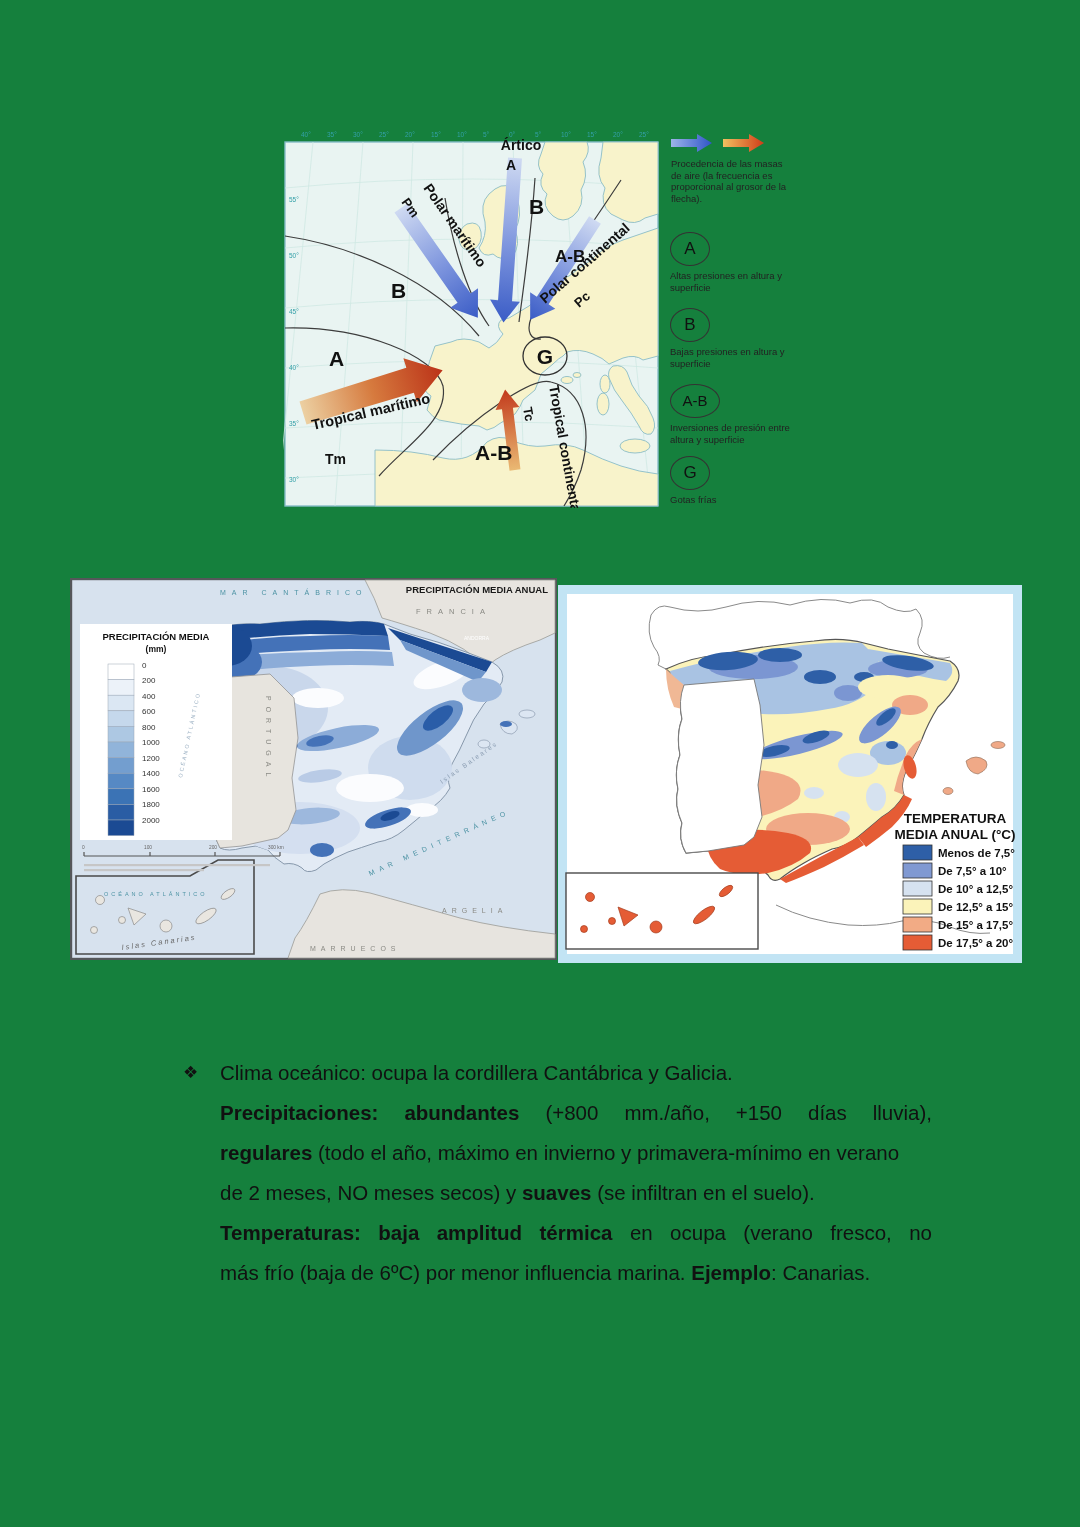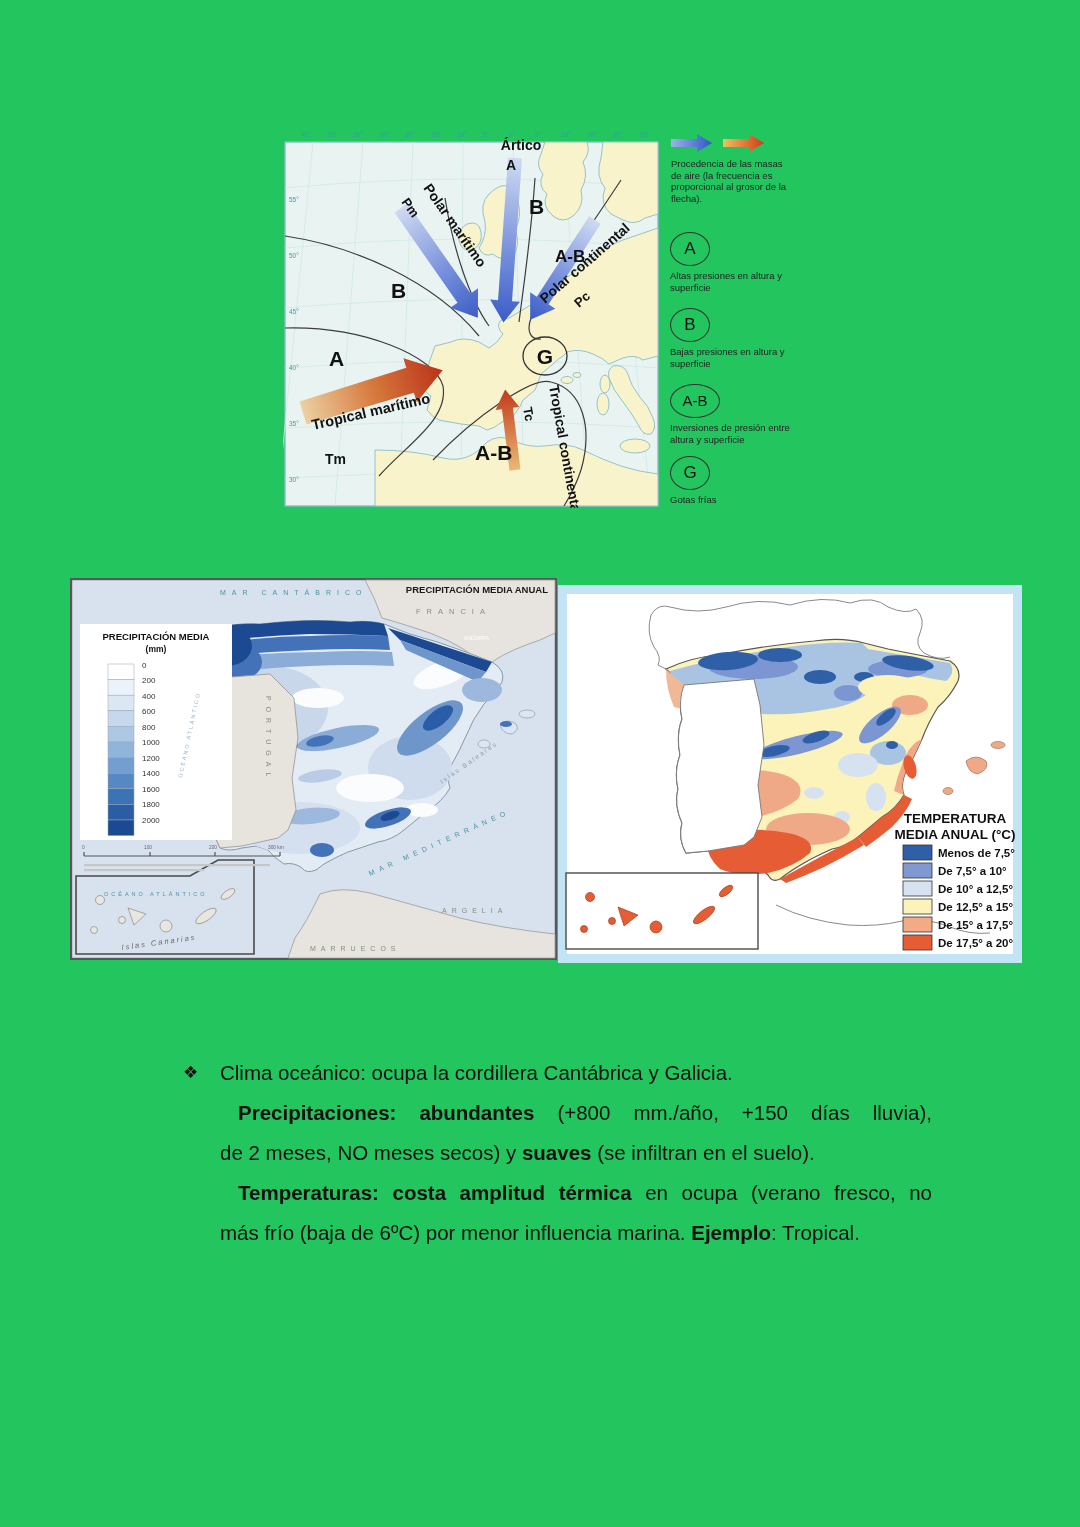--- a/index.html
+++ b/index.html
@@ -1,34 +1,34 @@
 <!DOCTYPE html>
 <html><head>
 <meta charset="utf-8">
 <style>
   html,body{margin:0;padding:0;background:#ffffff;}
-  .page{position:relative;width:1080px;height:1527px;background:#22c55e;overflow:hidden;
+  .page{position:relative;width:1080px;height:1527px;background:#15803d;overflow:hidden;
         font-family:"Liberation Sans", sans-serif;color:#1a1a1a;}
   .fig{position:absolute;}
   svg text{font-family:"Liberation Sans", sans-serif;}
 
   
   .am-legend{position:absolute;left:387px;top:0;width:122px;font-size:9.5px;line-height:11.5px;color:#222;}
   .am-arrows{position:absolute;left:0;top:4px;}
   .am-intro{position:absolute;left:1px;top:30px;width:120px;}
   .am-item{position:absolute;left:0;width:120px;}
   .am-circle{border:1.4px solid #333;border-radius:50%;display:flex;align-items:center;justify-content:center;
              font-size:17px;color:#111;background:transparent;margin-bottom:4px;}
   .c-a,.c-b,.c-g{width:38px;height:32px;}
   .c-ab{width:48px;height:32px;font-size:15px;}
 
   
   .textblock{position:absolute;left:220px;top:1037px;width:712px;font-size:20.5px;line-height:40px;color:#111;}
   .tline{position:relative;}
-  .jl{text-align:justify;text-align-last:justify;margin-left:18px;}
+  .jl{text-align:justify;text-align-last:justify;}
   .b{font-weight:bold;}
   .u{text-underline-offset:3px;}
   .bullet{position:absolute;left:-37px;top:0;font-size:17px;}
   .gap{height:16px;}
 
   .ls6{letter-spacing:6px;} .ls5{letter-spacing:5px;} .ls3{letter-spacing:3px;} .ls2{letter-spacing:2px;}
 </style>
 </head>
 <body>
 
@@ -382,18 +382,19 @@
           <text x="380" y="362">De 17,5° a 20°</text>
         </g>
       </g>
     </svg>
   </div>
 
   <div class="textblock">
     <div class="gap"></div>
     <div class="tline"><span class="bullet">❖</span><span class="u">Clima oceánico</span><span>: ocupa la cordillera Cantábrica y Galicia.</span></div>
     <div class="tline jl"><span class="b">Precipitaciones</span><span class="b">: </span><span class="b">abundantes</span><span> (+800 mm./año, +150 días lluvia),</span></div>
+    <div class="tline"><span class="b">regulares</span><span> (todo el año, máximo en invierno y primavera-mínimo en verano</span></div>
     <div class="tline"><span>de 2 meses, </span><span class="u">NO meses secos</span><span>) y </span><span class="b">suaves</span><span> (se infiltran en el suelo).</span></div>
-    <div class="tline jl"><span class="b">Temperaturas</span><span class="b">: </span><span class="b">costa amplitud térmica</span><span> en ocupa (verano fresco, no</span></div>
-    <div class="tline"><span>más frío (baja de 6ºC) por menor influencia marina. </span><span class="b u">Ejemplo</span><span>: Tropical.</span></div>
+    <div class="tline jl"><span class="b">Temperaturas</span><span class="b">: </span><span class="b">baja amplitud térmica</span><span> en ocupa (verano fresco, no</span></div>
+    <div class="tline"><span>más frío (baja de 6ºC) por menor influencia marina. </span><span class="b u">Ejemplo</span><span>: Canarias.</span></div>
   </div>
 
 </div>
 
 </body></html>

